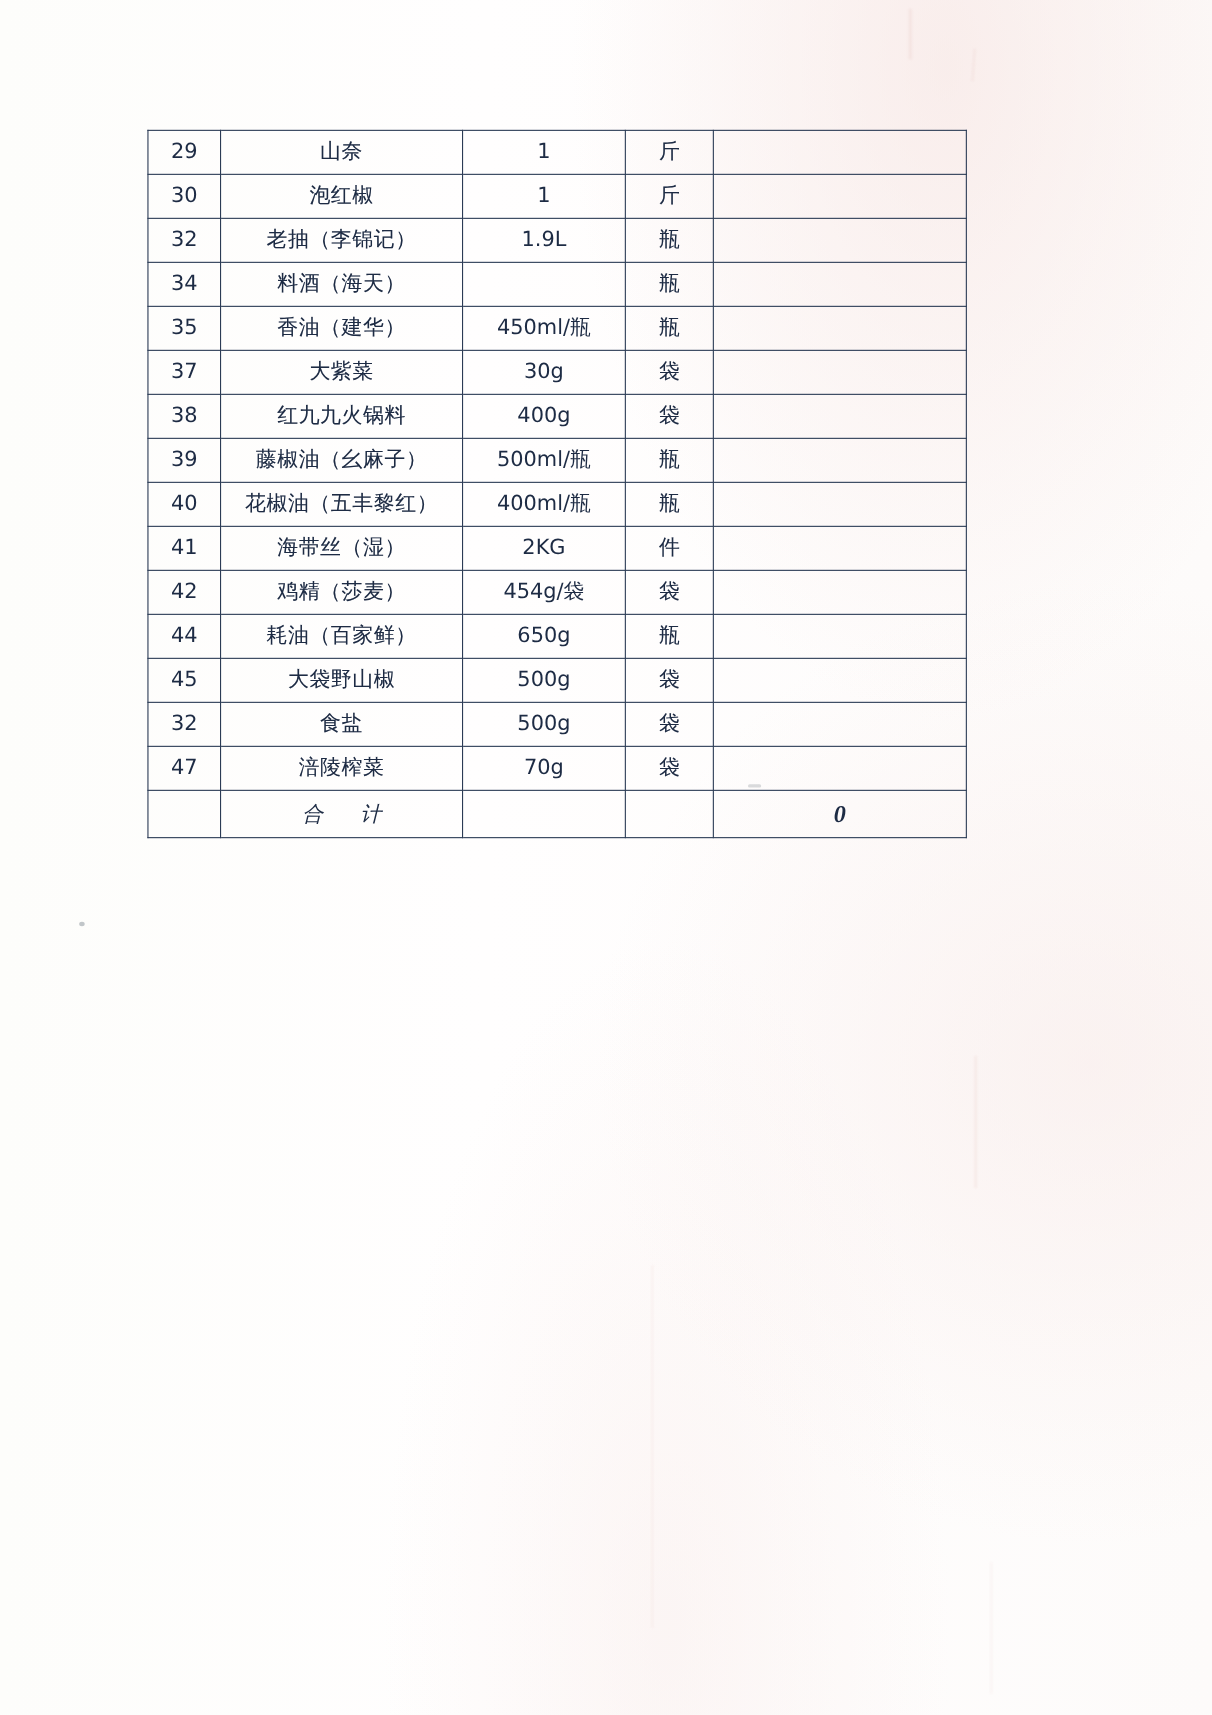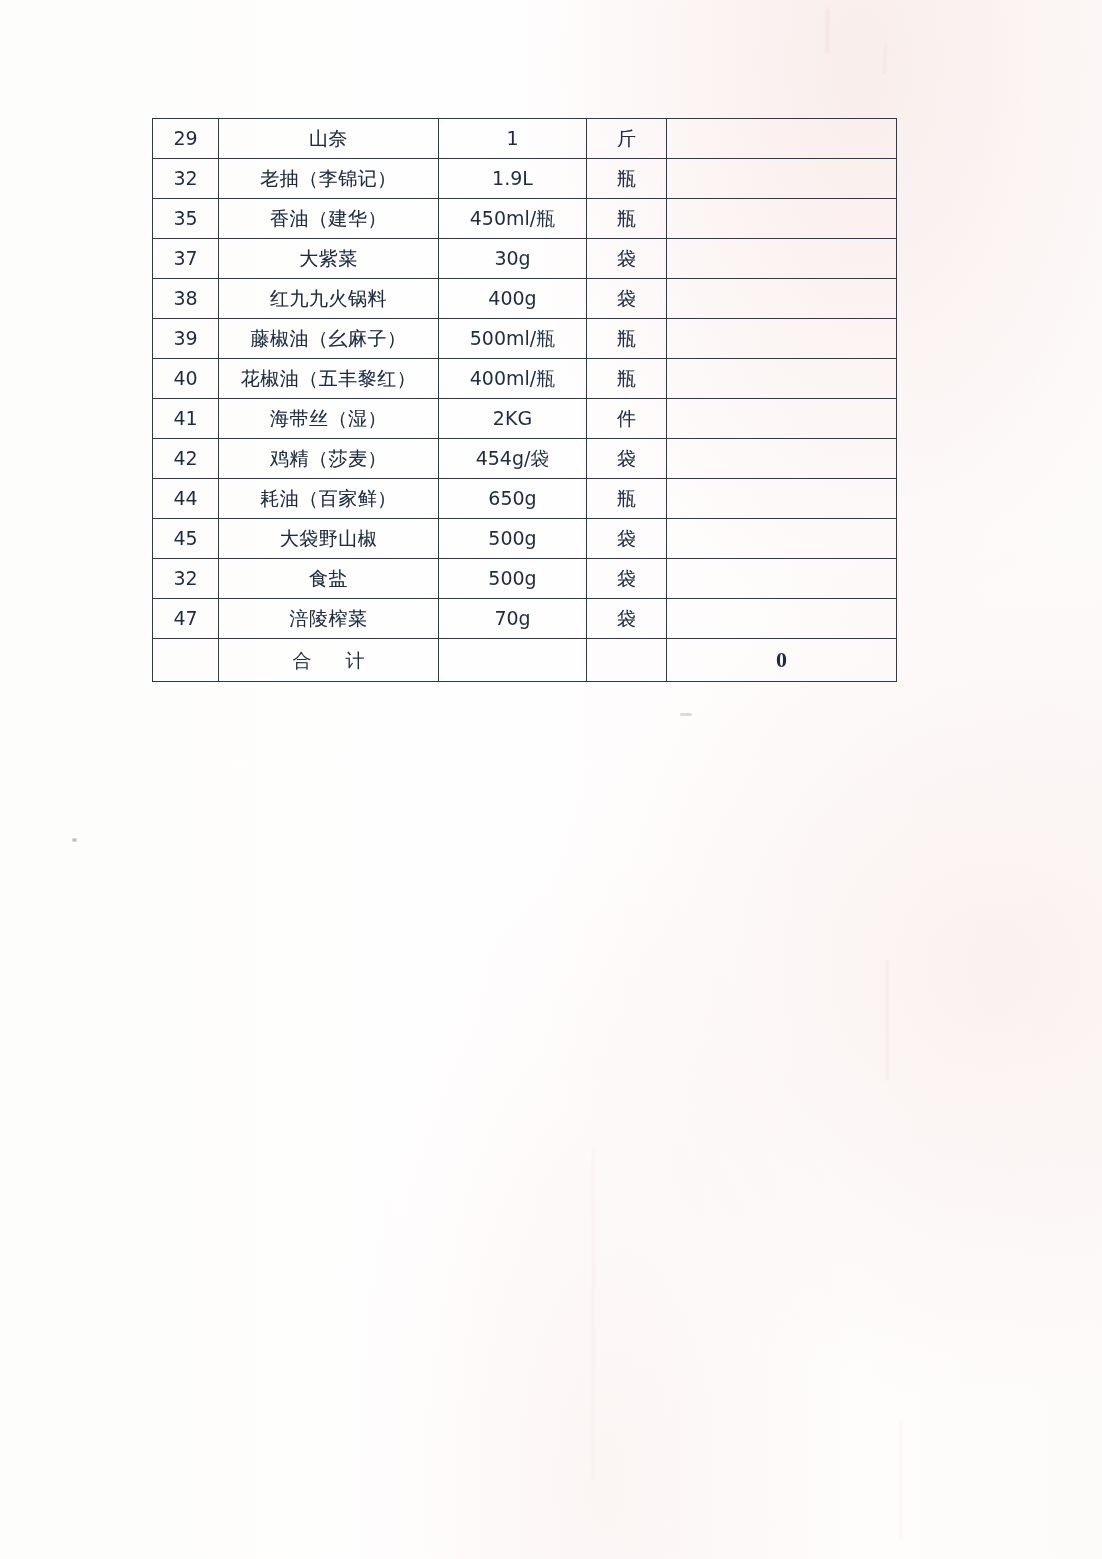--- a/index.html
+++ b/index.html
@@ -41,21 +41,21 @@
     position: absolute;
     background: rgba(120,130,140,0.45);
     border-radius: 50%;
   }
   .speck.k1 { left: 72px; top: 838px; width: 5px; height: 4px; }
   .speck.k2 { left: 680px; top: 713px; width: 12px; height: 3px; background: rgba(150,155,160,.35); border-radius: 2px;}
 
   
   .table-wrap {
     position: absolute;
-    left: 152px;
+    left: 134px;
     top: 118px;
     width: 744px;
   }
   table.sheet {
     border-collapse: collapse;
     width: 744px;
     table-layout: fixed;
     color: #1d2b44;
   }
   table.sheet td {
@@ -85,21 +85,21 @@
     letter-spacing: 14px;
     font-size: 19px;
     text-indent: 14px;
   }
   tr.total td.total-value {
     font-size: 22px;
     font-weight: bold;
     font-family: "Liberation Serif", serif;
     text-align: center;
   }
-  tr.total td { height: 42px; }
+  tr.total td { height: 42px; font-style: italic; }
 
   
   table.sheet td.name, table.sheet td.unit {
     text-shadow: 0 0 .4px rgba(29,43,68,0.35);
   }
 </style>
 </head>
 <body>
 
 <div class="page">
@@ -122,23 +122,37 @@
       </colgroup>
       <tbody id="table-body">
       <tr>
             <td class="no">29</td>
             <td class="name">山奈</td>
             <td class="spec">1</td>
             <td class="unit">斤</td>
             <td class="amt"></td>
           </tr>
           <tr>
+            <td class="no">30</td>
+            <td class="name">泡红椒</td>
+            <td class="spec">1</td>
+            <td class="unit">斤</td>
+            <td class="amt"></td>
+          </tr>
+          <tr>
             <td class="no">32</td>
             <td class="name">老抽（李锦记）</td>
             <td class="spec">1.9L</td>
+            <td class="unit">瓶</td>
+            <td class="amt"></td>
+          </tr>
+          <tr>
+            <td class="no">34</td>
+            <td class="name">料酒（海天）</td>
+            <td class="spec"></td>
             <td class="unit">瓶</td>
             <td class="amt"></td>
           </tr>
           <tr>
             <td class="no">35</td>
             <td class="name">香油（建华）</td>
             <td class="spec">450ml/瓶</td>
             <td class="unit">瓶</td>
             <td class="amt"></td>
           </tr>

